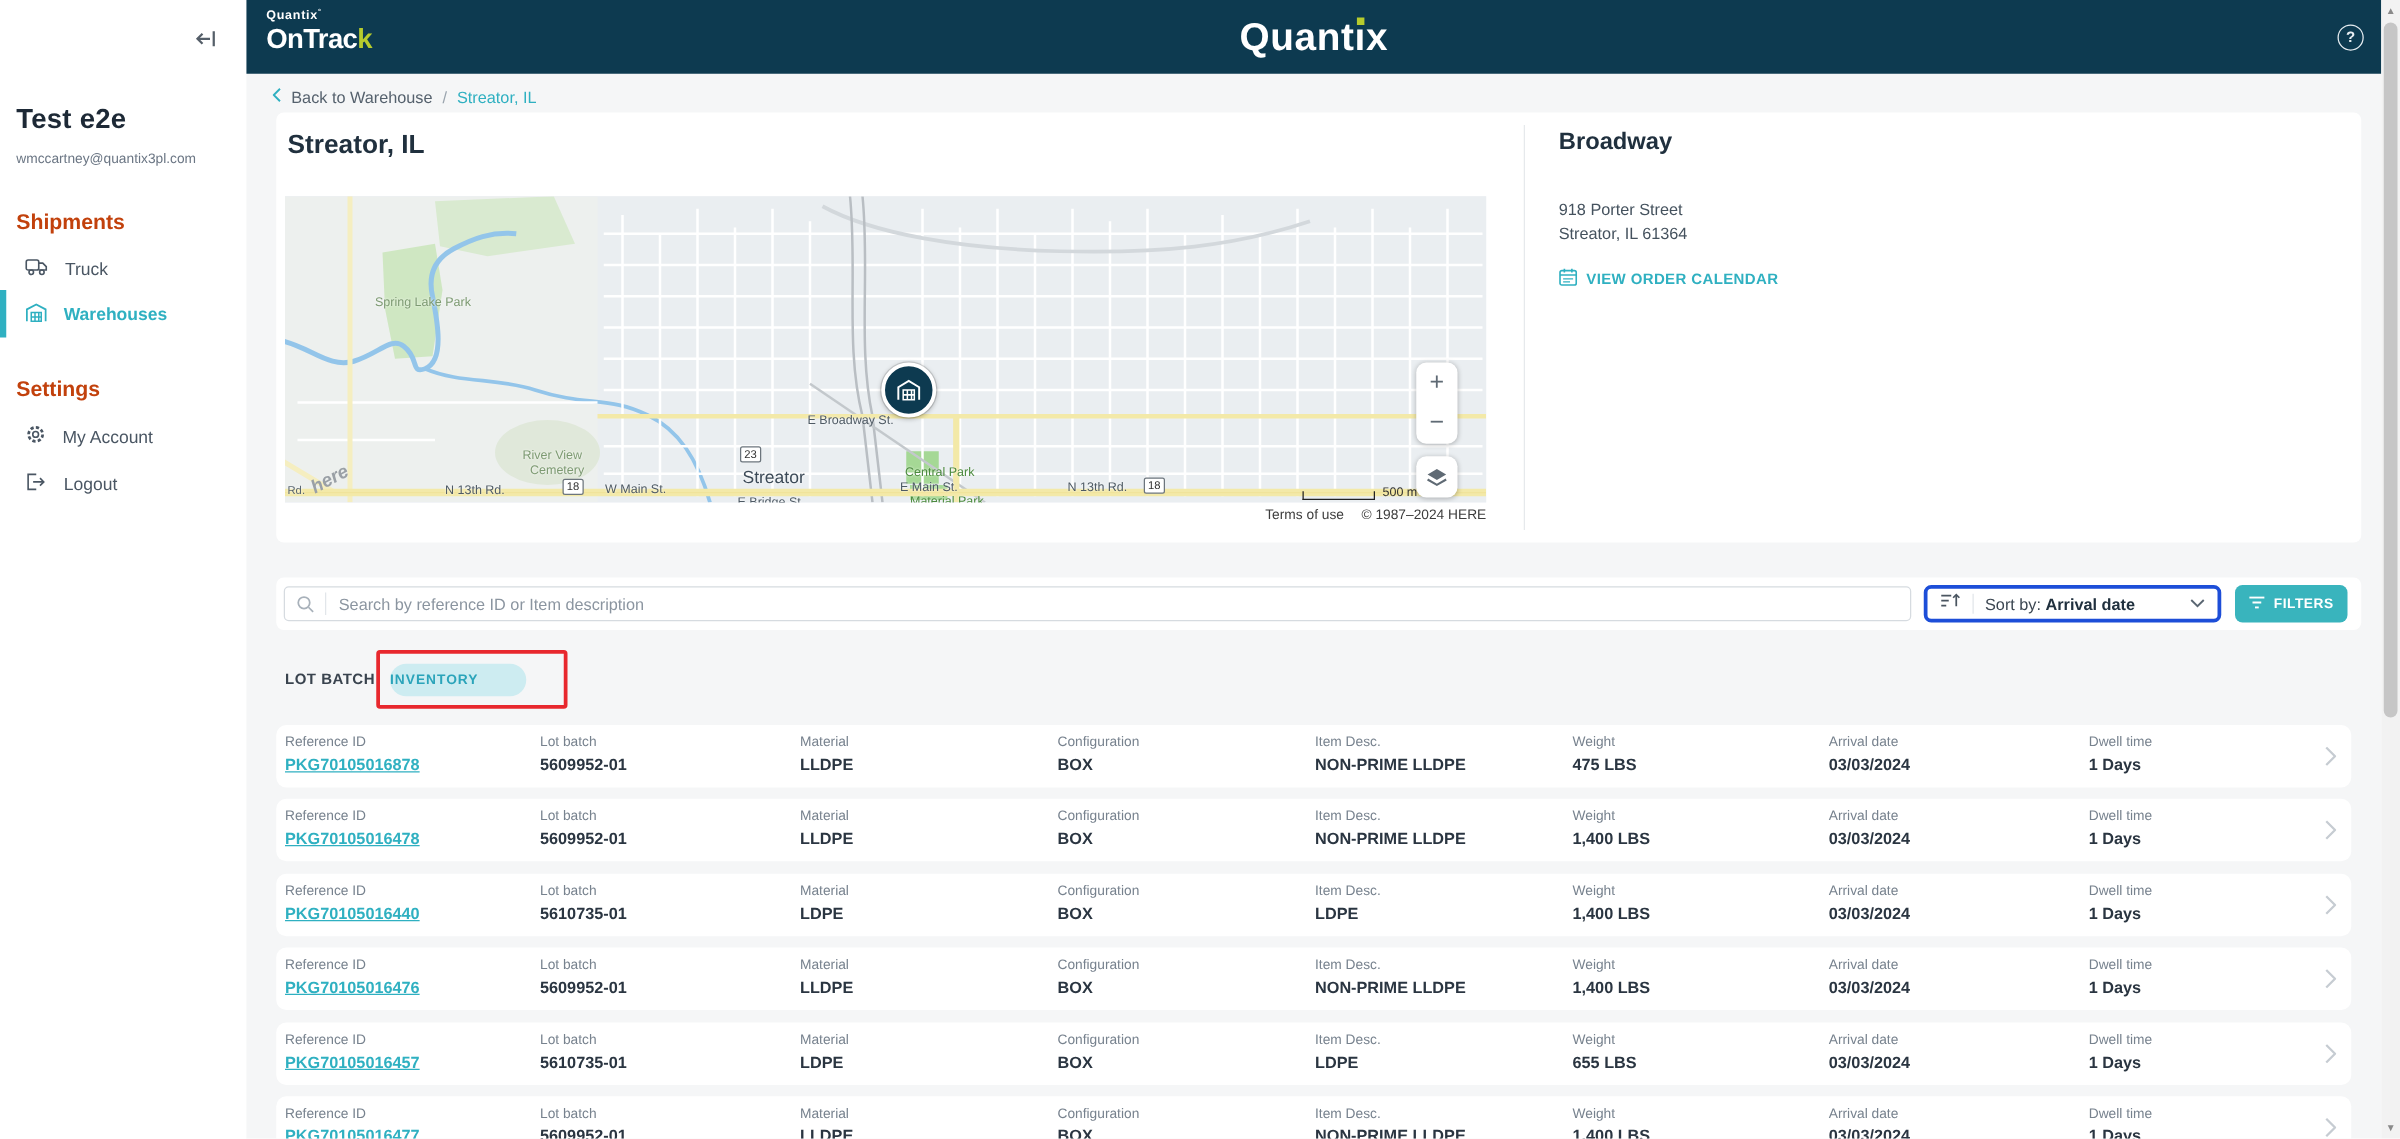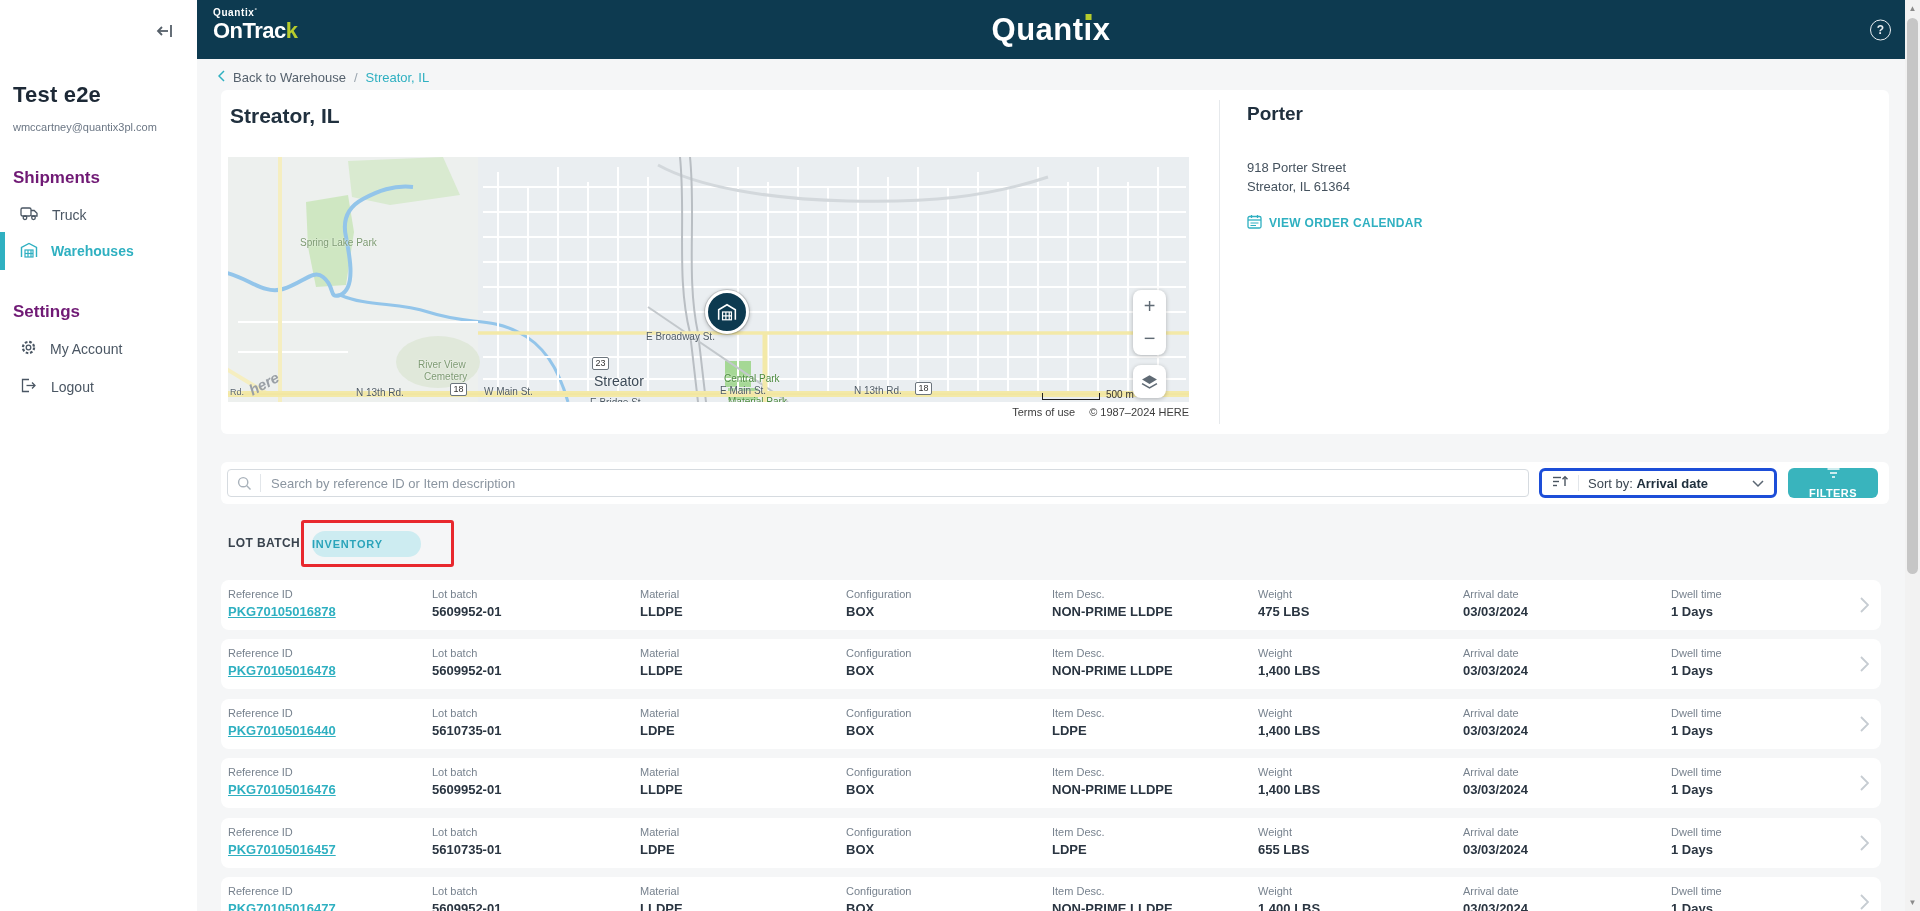--- a/index.html
+++ b/index.html
@@ -10,21 +10,21 @@
   .scrollbar { position:absolute; top:0; right:0; width:15px; height:911px; background:#f2f2f2; z-index:60; }
   .sb-arrow { position:absolute; left:0; width:15px; height:15px; color:#8a8a8a; font-size:8px; line-height:15px; text-align:center; }
   .sb-up { top:1px; } .sb-down { bottom:1px; }
   .sb-thumb { position:absolute; left:2px; top:18px; width:11px; height:556px; background:#c6c6c6; border-radius:6px; }
 
   
   .sidebar { position:absolute; left:0; top:0; width:197px; height:911px; background:#fff; z-index:50;text-align:right; }
   .collapse-btn { position:absolute; top:22px; right:22px; width:20px; height:18px; cursor:pointer; }
   .user-name { position:absolute; top:82px; left:13px; font-size:22px; font-weight:bold; color:#1d2936; letter-spacing:.2px; }
   .user-email { position:absolute; top:121px; left:13px; font-size:11px; color:#6b7684; }
-  .section-title { position:absolute; left:13px; font-size:17px; font-weight:bold; color:#701a75; }
+  .section-title { position:absolute; left:13px; font-size:17px; font-weight:bold; color:#c2410c; }
   .st-shipments { top:168px; } .st-settings { top:302px; }
   .side-item { position:absolute; left:0; width:197px; height:34px; display:flex; align-items:center; gap:13px; padding-left:20px; font-size:14px; color:#4a5663; cursor:pointer; }
   .si-truck { top:198px; } .si-warehouses { top:234px; } .si-account { top:332px; } .si-logout { top:370px; }
   .side-item.active { color:#2fb0c1; font-weight:bold; }
   .active-bar { position:absolute; left:0; top:232px; width:5px; height:38px; background:#2fb0c1; }
 
   
   .topbar { position:absolute; left:197px; top:0; width:1708px; height:59px; background:#0d3a50; z-index:40; }
   .brand { position:absolute; left:16px; top:7px; color:#fff; line-height:1; }
   .brand-top { font-size:10px; font-weight:bold; letter-spacing:.6px; }
@@ -77,21 +77,21 @@
   .toolbar-card { left:24px; top:403px; width:1668px; height:42px; }
   .search-box { position:absolute; left:6px; top:7px; width:1302px; height:28px; border:1px solid #d6dbe0; border-radius:4px; background:#fff; display:flex; align-items:center; }
   .search-icon-wrap { width:32px; display:flex; justify-content:center; }
   .search-div { width:1px; height:18px; background:#e2e6ea; }
   .search-input { flex:1; border:none; outline:none; font-size:13px; color:#3c4752; padding:0 10px; font-family:inherit; background:transparent; }
   .search-input::placeholder { color:#8b95a0; }
   .sort-box { position:absolute; left:1318px; top:6px; width:238px; height:30px; border:3px solid #1d4ed8; border-radius:6px; background:#fff; display:flex; align-items:center; padding:0 10px; gap:9px; cursor:pointer; }
   .sort-div { width:1px; height:16px; background:#e2e6ea; }
   .sort-text { font-size:13px; color:#3c4752; flex:1; }
   .sort-text b { color:#20303e; }
-  .filters-btn { position:absolute; left:1567px; top:6px; width:90px; height:30px; background:#39b4bd; border:none; border-radius:6px; color:#fff; font-size:11px; font-weight:bold; letter-spacing:.4px; display:flex; align-items:center; justify-content:center; gap:7px; cursor:pointer; font-family:inherit;flex-direction:column; }
+  .filters-btn { position:absolute; left:1567px; top:6px; width:90px; height:30px; background:#39b4bd; border:none; border-radius:6px; color:#fff; font-size:11px; font-weight:bold; letter-spacing:.4px; display:flex; align-items:center; justify-content:center; gap:7px; cursor:pointer; font-family:inherit; }
 
   
   .lot-batch { position:absolute; left:31px; top:477px; font-size:12px; font-weight:600; color:#39434e; letter-spacing:.4px; }
   .annotation-box { position:absolute; left:104px; top:461px; width:153px; height:47px; border:3px solid #e8282e; border-radius:3px; }
   .inventory-pill { position:absolute; left:8px; top:8px; width:109px; height:26px; background:#cdecf1; border-radius:13px; font-size:11px; font-weight:bold; color:#2ba4ba; letter-spacing:.8px; text-align:left; line-height:26px; cursor:pointer; }
 
   
   .row { position:absolute; left:24px; width:1660px; height:50px; background:#fff; border-radius:8px; display:grid; grid-template-columns:204px 208px 206px 206px 206px 205px 208px auto; padding:8px 0 0 7px; cursor:pointer; }
   .cell-label { display:block; font-size:11px; color:#77828e; }
   .cell-value { display:block; font-size:13px; font-weight:bold; color:#2a3541; margin-top:4px; }
@@ -293,21 +293,21 @@
             </svg>
         </div>
       </div>
 
       <div class="map-attribution">
         <span>Terms of use</span>
         <span>© 1987–2024 HERE</span>
       </div>
 
       <div class="details-divider"></div>
-      <div class="details-title">Porter</div>
+      <div class="details-title">Broadway</div>
       <div class="details-addr1">918 Porter Street</div>
       <div class="details-addr2">Streator, IL 61364</div>
       <div class="calendar-link">
         <span><svg width="15" height="15" viewBox="0 0 15 15">
               <rect x="1" y="2.5" width="13" height="11.5" rx="1.5" fill="none" stroke="#2fb0c1" stroke-width="1.3"></rect>
               <line x1="1" y1="6" x2="14" y2="6" stroke="#2fb0c1" stroke-width="1.3"></line>
               <line x1="4.5" y1="1" x2="4.5" y2="4" stroke="#2fb0c1" stroke-width="1.3"></line>
               <line x1="10.5" y1="1" x2="10.5" y2="4" stroke="#2fb0c1" stroke-width="1.3"></line>
               <line x1="3.5" y1="9" x2="11.5" y2="9" stroke="#2fb0c1" stroke-width="1"></line>
               <line x1="3.5" y1="11.5" x2="9" y2="11.5" stroke="#2fb0c1" stroke-width="1"></line>

